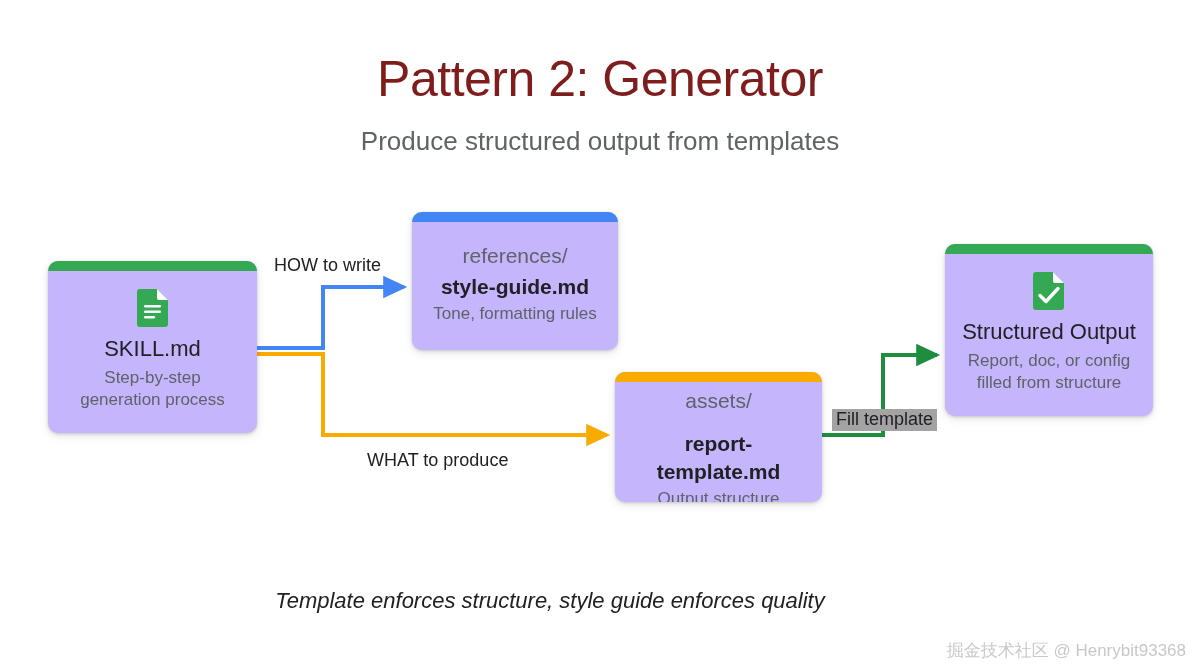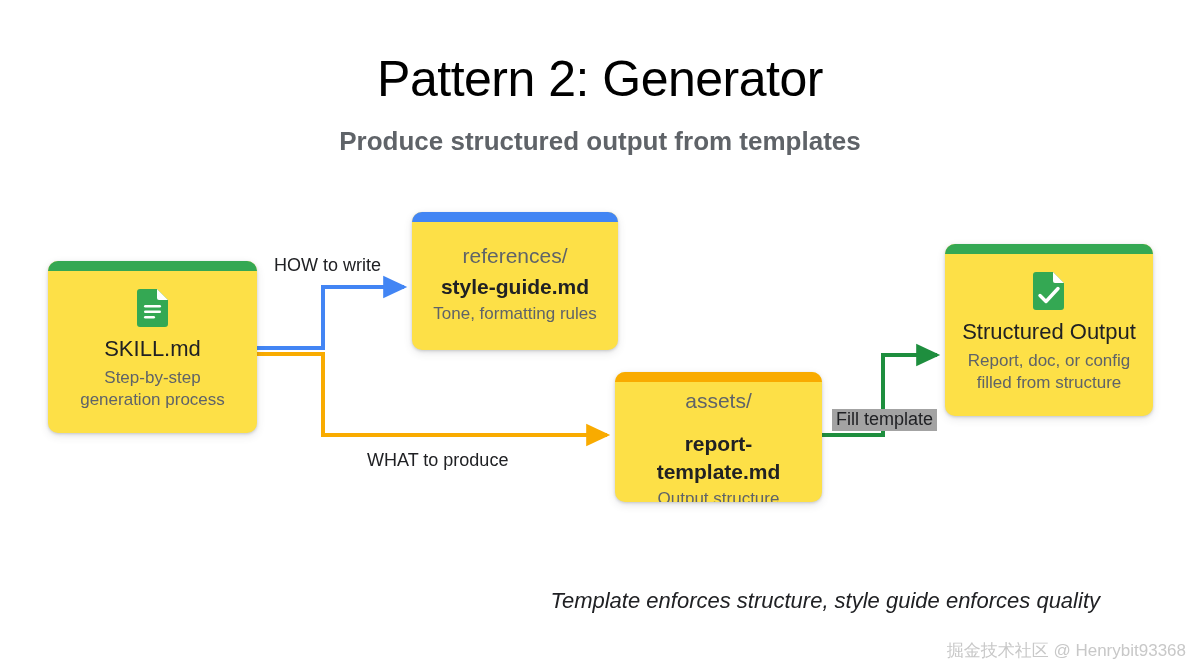--- a/index.html
+++ b/index.html
@@ -22,40 +22,40 @@
 
   
   #title {
     position: absolute;
     left: 0;
     top: 52px;
     width: 1200px;
     text-align: center;
     font-size: 50px;
     font-weight: 400;
-    color: #000000;
+    color: #7f1d1d;
     letter-spacing: -0.5px;
     line-height: 1.1;
   }
   #subtitle {
     position: absolute;
     left: 0;
     top: 126px;
     width: 1200px;
     text-align: center;
     font-size: 26px;
-    font-weight: 700;
+    font-weight: 400;
     color: #5f6368;
     line-height: 1.2;
   }
 
   
   .card {
     position: absolute;
-    background: #fde047;
+    background: #c4b5fd;
     border-radius: 10px;
     box-shadow: 0 1px 3px rgba(60,64,67,0.22), 0 3px 9px rgba(60,64,67,0.13);
     box-sizing: border-box;
     overflow: hidden;
     display: flex;
     flex-direction: column;
     align-items: center;
   }
   .card-bar {
     width: 100%;
@@ -127,21 +127,21 @@
   #label-how    { left: 274px; top: 255px; }
   #label-what   { left: 367px; top: 450px; }
   #label-fill   { left: 832px; top: 409px; background:#a3a3a3; padding:0 4px; }
 
   
   #footer-note {
     position: absolute;
     left: 0;
     top: 588px;
     width: 1100px;
-    text-align: right;
+    text-align: center;
     font-size: 22px;
     font-style: italic;
     color: #202124;
   }
   #watermark {
     position: absolute;
     right: 14px;
     bottom: 8px;
     font-size: 17px;
     color: #c8c8c8;

